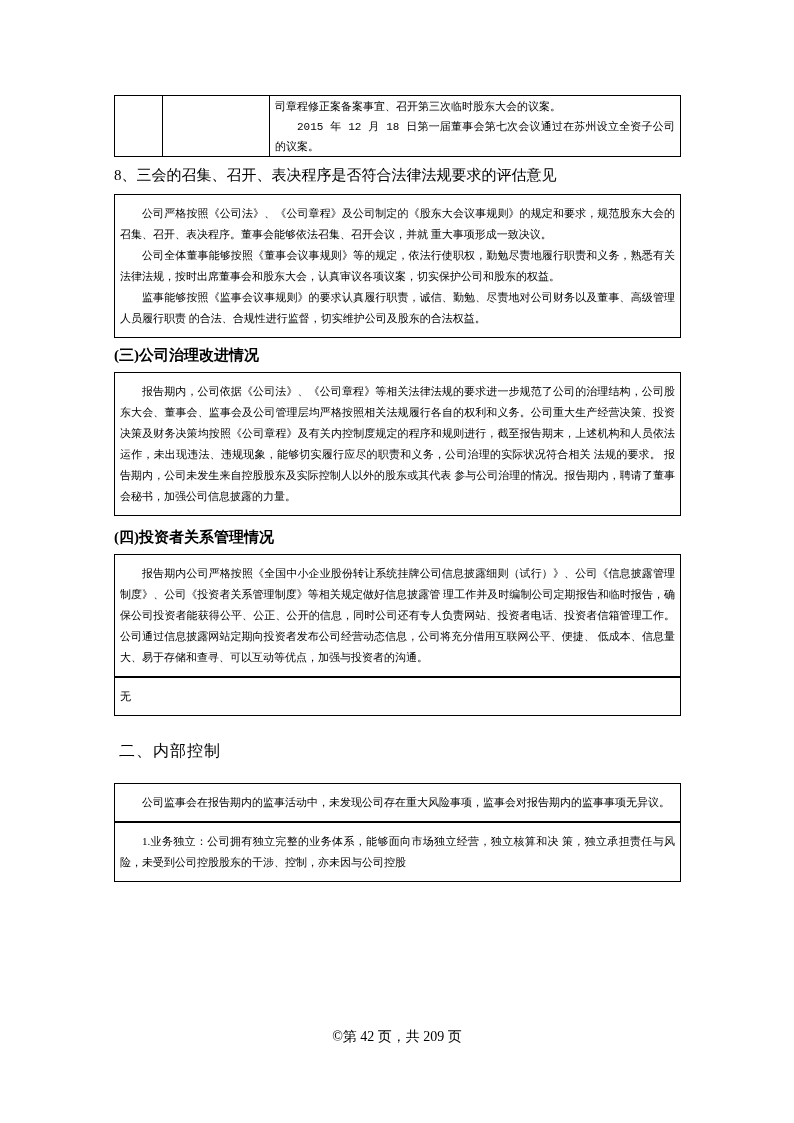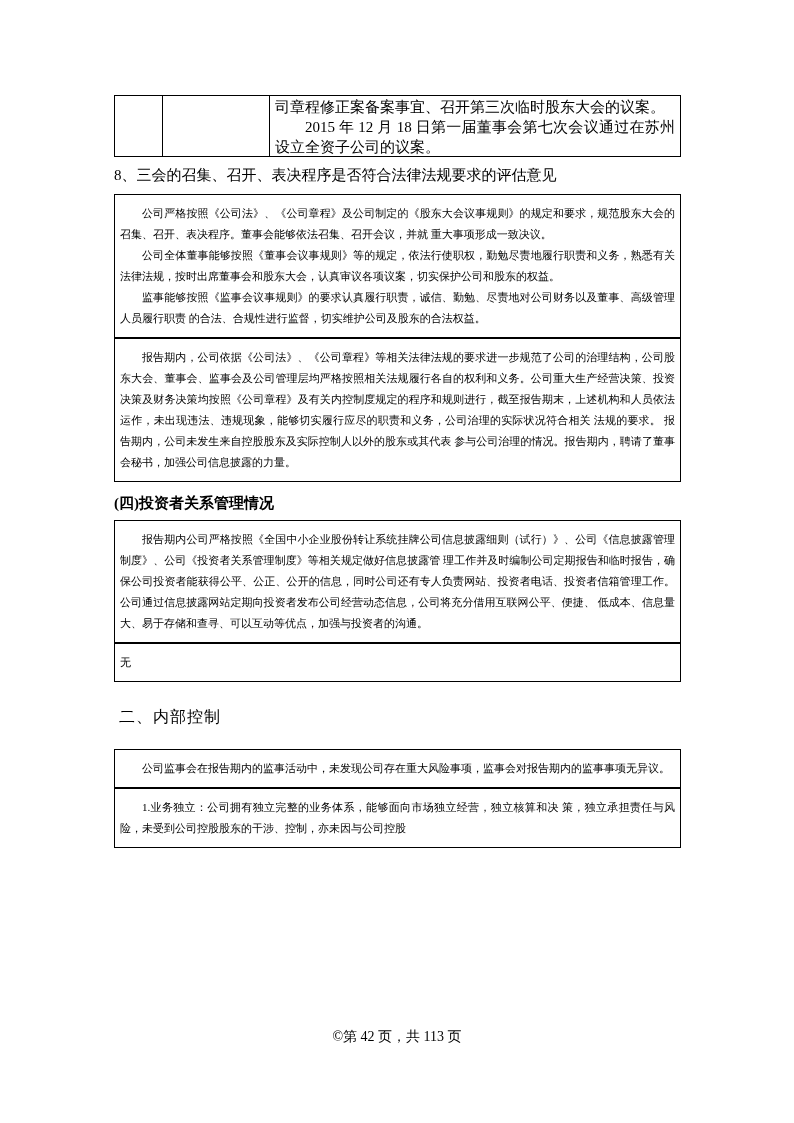--- a/index.html
+++ b/index.html
@@ -19,21 +19,21 @@
   
   .frag-table {
     display:flex; width:100%; height:62px;
     border:1px solid #000;
   }
   .frag-cell { border-right:1px solid #000; }
   .frag-c1 { width:48px; }
   .frag-c2 { width:107px; }
   .frag-c3 {
     flex:1; border-right:none; padding:1px 5px;
-    font-size:15px; line-height:20px; text-align:justify;
+    font-size:11px; line-height:20px; text-align:justify;font-family:Liberation Mono, monospace;
   }
   .frag-c3 p { margin:0; }
   .frag-c3 p.indent { text-indent:2em; }
   
   .q-heading {
     font-size:15px; line-height:16px;
     margin:10px 0 11px 0;
   }
   .sub-heading {
     font-size:15px; line-height:16px; font-weight:bold;
@@ -77,20 +77,21 @@
     </div>
 
     <div class="q-heading">8、三会的召集、召开、表决程序是否符合法律法规要求的评估意见</div>
 
     <div class="box">
       <p>公司严格按照《公司法》、《公司章程》及公司制定的《股东大会议事规则》的规定和要求，规范股东大会的召集、召开、表决程序。董事会能够依法召集、召开会议，并就 重大事项形成一致决议。</p>
       <p>公司全体董事能够按照《董事会议事规则》等的规定，依法行使职权，勤勉尽责地履行职责和义务，熟悉有关法律法规，按时出席董事会和股东大会，认真审议各项议案，切实保护公司和股东的权益。</p>
       <p>监事能够按照《监事会议事规则》的要求认真履行职责，诚信、勤勉、尽责地对公司财务以及董事、高级管理人员履行职责 的合法、合规性进行监督，切实维护公司及股东的合法权益。</p>
     </div>
 
+    <div class="sub-heading">(三)公司治理改进情况</div>
     <div class="box">
       <p>报告期内，公司依据《公司法》、《公司章程》等相关法律法规的要求进一步规范了公司的治理结构，公司股东大会、董事会、监事会及公司管理层均严格按照相关法规履行各自的权利和义务。公司重大生产经营决策、投资决策及财务决策均按照《公司章程》及有关内控制度规定的程序和规则进行，截至报告期末，上述机构和人员依法运作，未出现违法、违规现象，能够切实履行应尽的职责和义务，公司治理的实际状况符合相关 法规的要求。 报告期内，公司未发生来自控股股东及实际控制人以外的股东或其代表 参与公司治理的情况。报告期内，聘请了董事会秘书，加强公司信息披露的力量。</p>
     </div>
 
     <div class="sub-heading mt12">(四)投资者关系管理情况</div>
     <div class="box">
       <p>报告期内公司严格按照《全国中小企业股份转让系统挂牌公司信息披露细则（试行）》、公司《信息披露管理制度》、公司《投资者关系管理制度》等相关规定做好信息披露管 理工作并及时编制公司定期报告和临时报告，确保公司投资者能获得公平、公正、公开的信息，同时公司还有专人负责网站、投资者电话、投资者信箱管理工作。公司通过信息披露网站定期向投资者发布公司经营动态信息，公司将充分借用互联网公平、便捷、 低成本、信息量大、易于存储和查寻、可以互动等优点，加强与投资者的沟通。</p>
     </div>
 
     <div class="box">
@@ -102,14 +103,14 @@
     <div class="box">
       <p>公司监事会在报告期内的监事活动中，未发现公司存在重大风险事项，监事会对报告期内的监事事项无异议。</p>
     </div>
 
     <div class="box">
       <p>1.业务独立：公司拥有独立完整的业务体系，能够面向市场独立经营，独立核算和决 策，独立承担责任与风险，未受到公司控股股东的干涉、控制，亦未因与公司控股</p>
     </div>
 
   </div>
 
-  <div class="footer">©第 42 页，共 113 页</div>
+  <div class="footer">©第 42 页，共 209 页</div>
 </div>
 
 </body></html>

